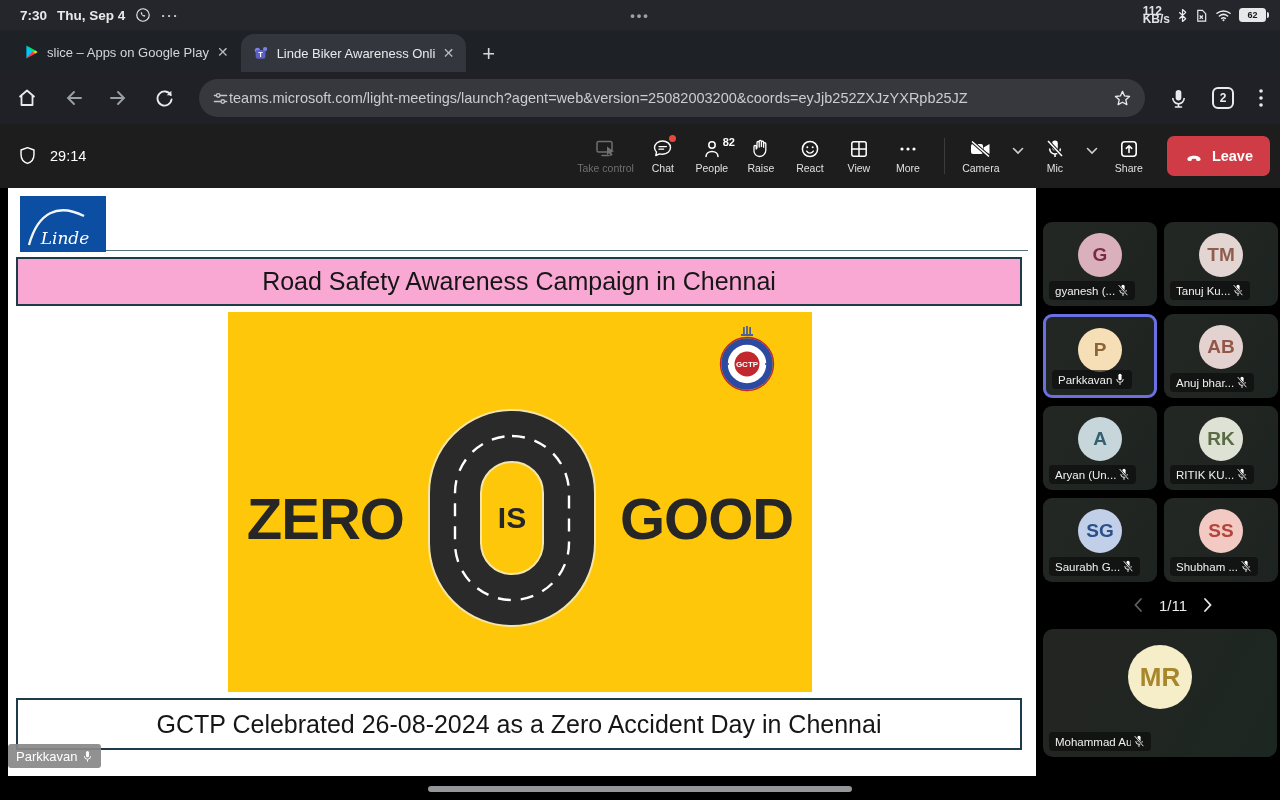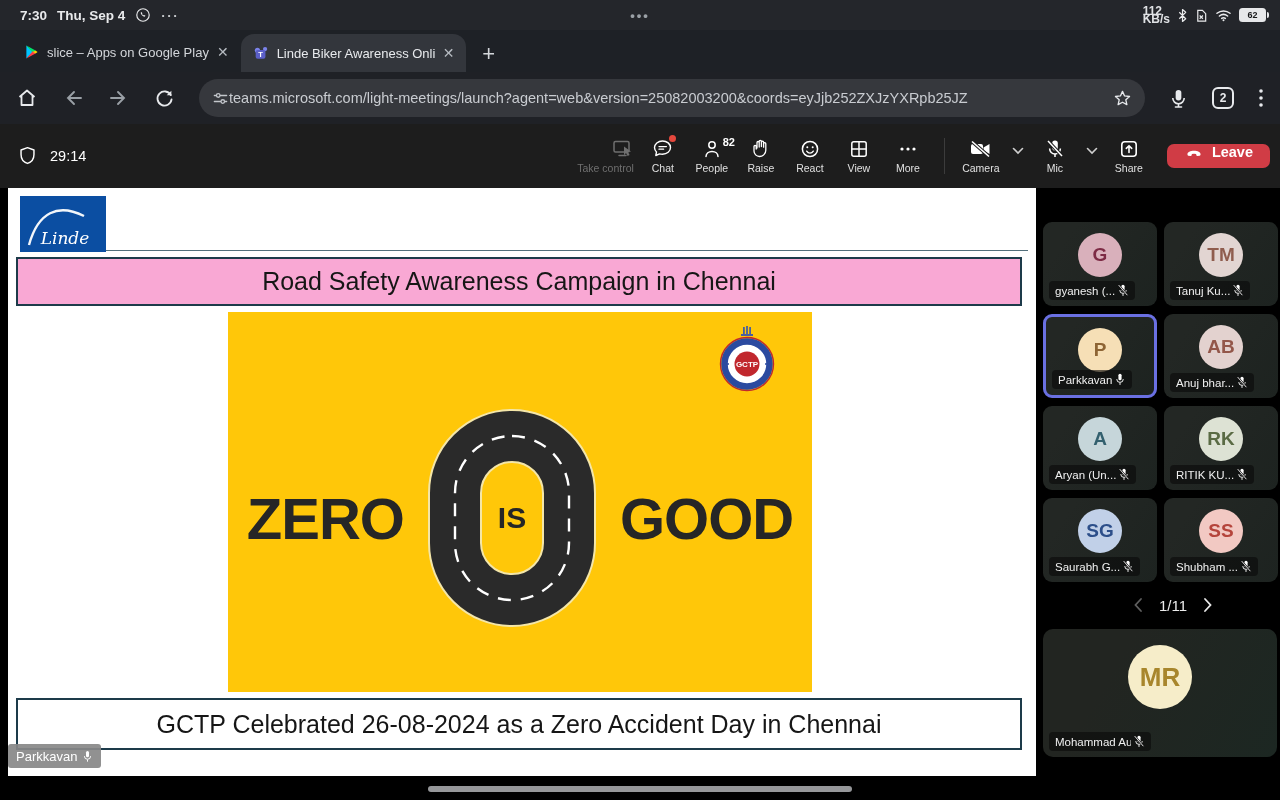--- a/index.html
+++ b/index.html
@@ -39,27 +39,27 @@
     font-size:12px; font-weight:bold; display:flex; align-items:center; justify-content:center; }
 
   
   #meeting-bar { position:absolute; left:0; top:124px; width:1280px; height:64px; background:#1d1d1d; }
   .mb-left { position:absolute; left:18px; top:0; bottom:0; display:flex; align-items:center; gap:13px;
     color:#fff; font-size:14.5px; }
   .mb-controls { position:absolute; right:10px; top:0; bottom:0; display:flex; align-items:center; gap:9px; }
   .ctrl { display:flex; flex-direction:column; align-items:center; justify-content:center; gap:3px;
     min-width:40px; color:#e0e0e0; font-size:10.5px; position:relative; background:none; border:none; }
   .ctrl .ic { height:21px; display:flex; align-items:flex-end; justify-content:center; position:relative; }
-  .ctrl.dim { color:#6f6f6f;align-items:flex-end; }
+  .ctrl.dim { color:#6f6f6f; }
   .mb-divider { width:1px; height:36px; background:#3c3c3c; margin:0 7px; }
   .chev-btn { background:none; border:none; padding:0 2px; margin-top:-10px; }
   .people-count { position:absolute; right:-15px; top:-2px; font-size:11px; font-weight:bold; color:#fff; }
   .chat-dot { position:absolute; right:-3px; top:-3px; width:7px; height:7px; border-radius:50%; background:#e5483d; }
-  #leave-btn { display:flex; align-items:flex-start; gap:8px; background:#d03c45; border:none; border-radius:7px;
-    height:24px; padding:0 17px; color:#fff; font-size:14.5px; font-weight:bold; margin-left:9px; }
+  #leave-btn { display:flex; align-items:center; gap:8px; background:#d03c45; border:none; border-radius:7px;
+    height:40px; padding:0 17px; color:#fff; font-size:14.5px; font-weight:bold; margin-left:9px; }
 
   
   #main { position:absolute; left:0; top:188px; width:1280px; height:612px; background:#000; }
   #stage { position:absolute; left:8px; top:0; width:1028px; height:588px; background:#fff; }
 
   .linde-logo { position:absolute; left:12px; top:8px; }
   .header-line { position:absolute; left:98px; right:8px; top:62px; border-top:1.5px solid #53707c; }
   .lsc-logo { position:absolute; right:8px; top:3px; display:flex; align-items:center; gap:2px; background:#fff; padding:0 2px; }
   .lsc-text { color:#e2231a; line-height:1; }
   .lsc-abbr { font-size:27px; font-weight:900; letter-spacing:1px; }

